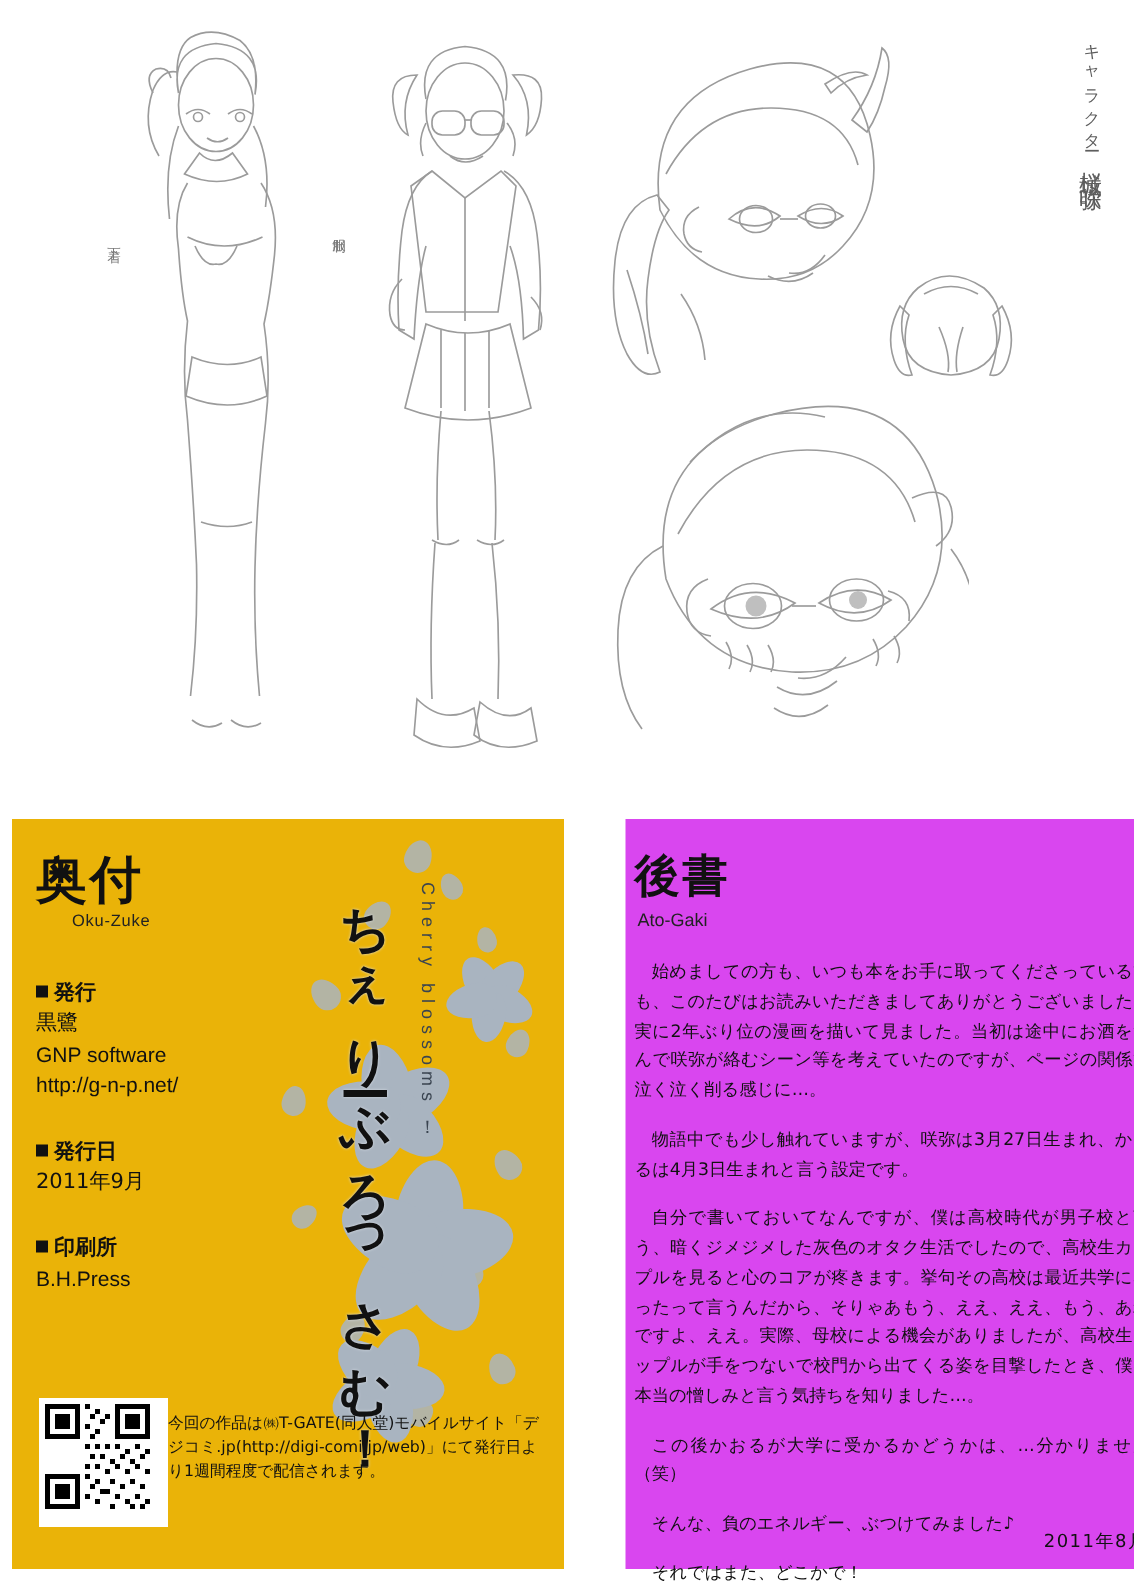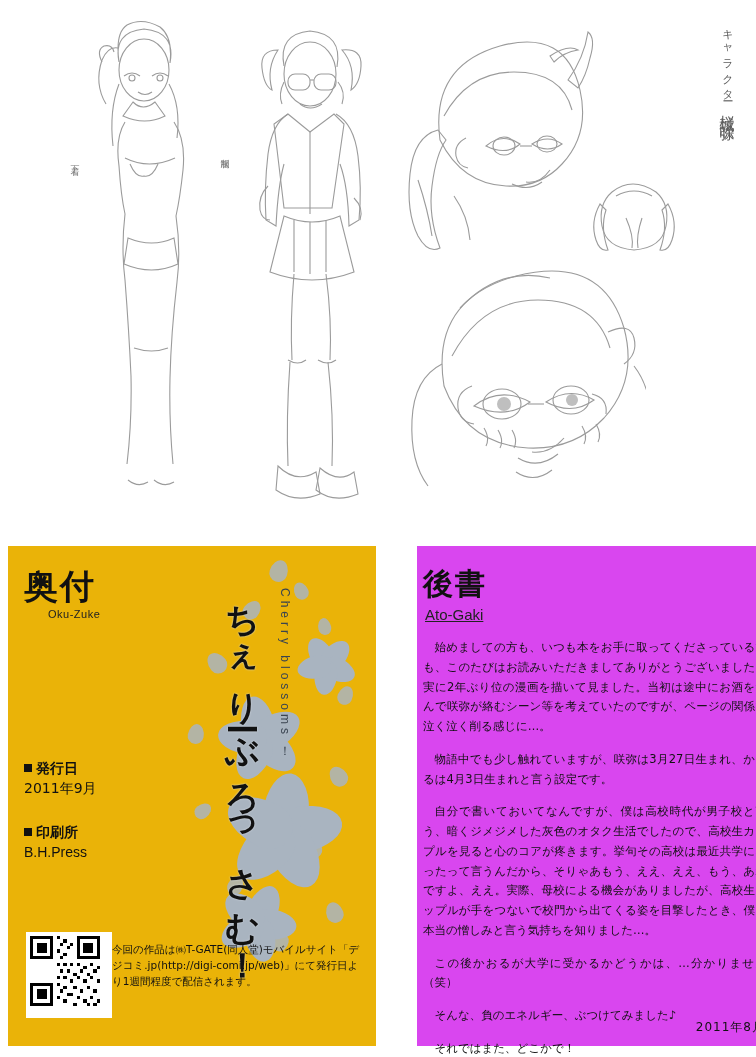--- a/index.html
+++ b/index.html
@@ -131,21 +131,21 @@
     font-family:"DejaVu Sans", sans-serif;
   }
 
   
   .ato-title{
     position:absolute;left:6px;top:18px;
     font-size:30px;font-weight:bold;letter-spacing:2px;color:#111;
     font-family:"DejaVu Sans", sans-serif;
   }
   .ato-romaji{
-    position:absolute;left:8px;top:60px;font-size:15px;color:#222;text-decoration:underline;
+    position:absolute;left:8px;top:60px;font-size:12px;color:#222;
   }
   .ato-body{
     position:absolute;left:6px;top:92px;width:344px;
     font-size:11.5px;line-height:1.72;color:#111;
     font-family:"DejaVu Sans", sans-serif;
     text-align:justify;
   }
   .ato-body p{margin:0 0 13px 0;text-indent:1em;}
   .ato-date{
     position:absolute;right:8px;bottom:10px;
@@ -324,20 +324,26 @@
             <i></i>
             <i></i>
             <i></i>
             <i></i>
           </div>
       </div>
 
       <div class="vtitle">ちぇりーぶろっさむ！</div>
       <div class="vtitle-en">Cherry blossoms！</div>
 
+      <div class="oku-block b1">
+        <div class="oku-head"><span class="sq"></span><span>発行</span></div>
+        <div>黒鷺</div>
+        <div class="mono">GNP software</div>
+        <div class="mono">http://g-n-p.net/</div>
+      </div>
 
       <div class="oku-block b2">
         <div class="oku-head"><span class="sq"></span><span>発行日</span></div>
         <div>2011年9月</div>
       </div>
 
       <div class="oku-block b3">
         <div class="oku-head"><span class="sq"></span><span>印刷所</span></div>
         <div class="mono">B.H.Press</div>
       </div>

